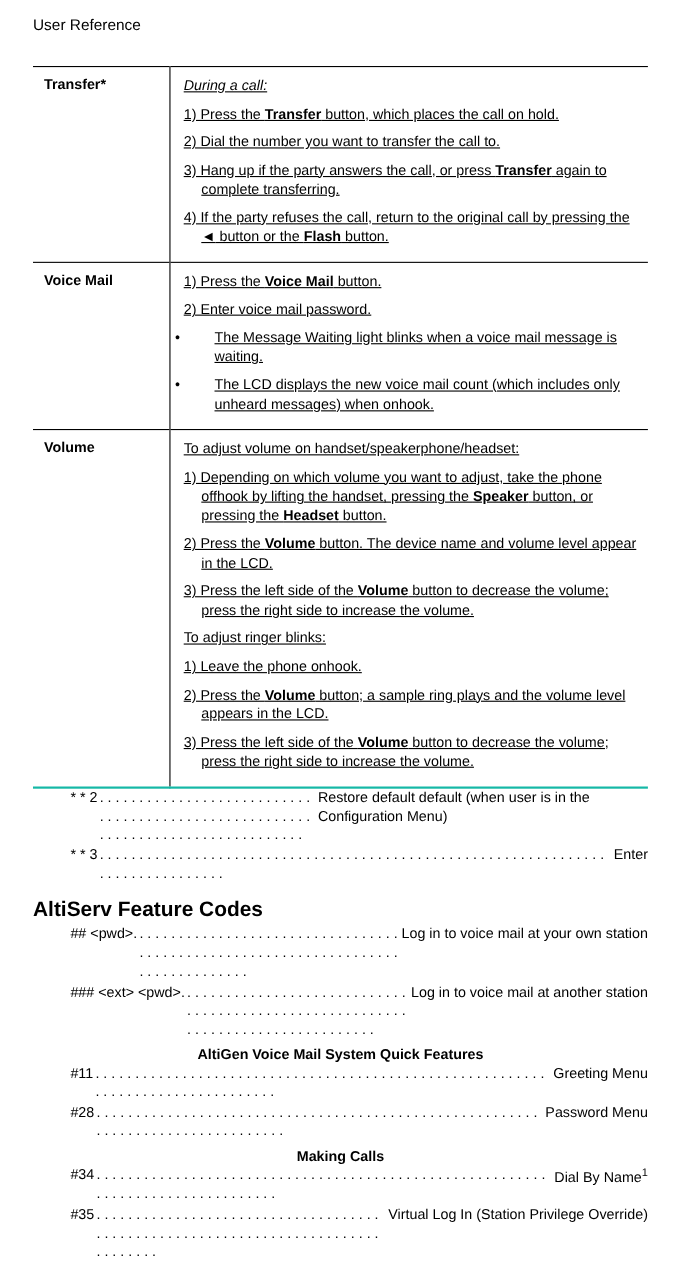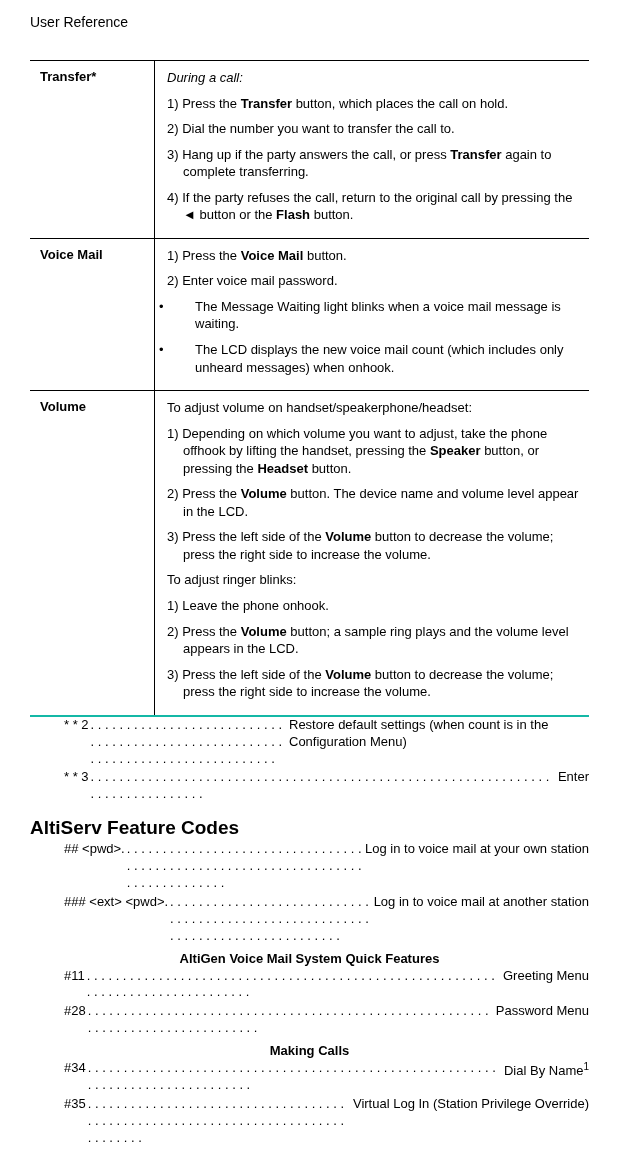--- a/index.html
+++ b/index.html
@@ -31,20 +31,21 @@
   td.left-col {
     width: 108px;
     vertical-align: top;
     font-weight: bold;
     padding: 8px 6px 6px 10px;
     border-right: 1px solid #000;
   }
   td.right-col {
     vertical-align: top;
     padding: 8px 10px 6px 12px;
+    text-decoration: underline;
   }
   td.right-col p {
     margin: 0 0 8px 0;
     line-height: 1.35;
   }
   td.right-col p.indent {
     padding-left: 16px;
     text-indent: -16px;
   }
   td.right-col p.bullet {
@@ -138,21 +139,21 @@
             <p class="indent">3) Press the left side of the <b>Volume</b> button to decrease the volume; press the right side to increase the volume.</p>
           </td>
         </tr>
       </tbody>
   </table>
 
   <div class="codes">
       <div class="code-row">
         <span class="code-key">* * 2</span>
         <span class="code-fill"></span>
-        <span class="code-desc-wrap">Restore default settings (when count is in the Configuration Menu)</span>
+        <span class="code-desc-wrap">Restore default default (when user is in the Configuration Menu)</span>
       </div>
       <div class="code-row">
         <span class="code-key">* * 3</span>
         <span class="code-fill"></span>
         <span class="code-desc-wrap">Enter</span>
       </div>
     </div>
 
   <h2 class="section">AltiServ Feature Codes</h2>
   <div class="codes">

